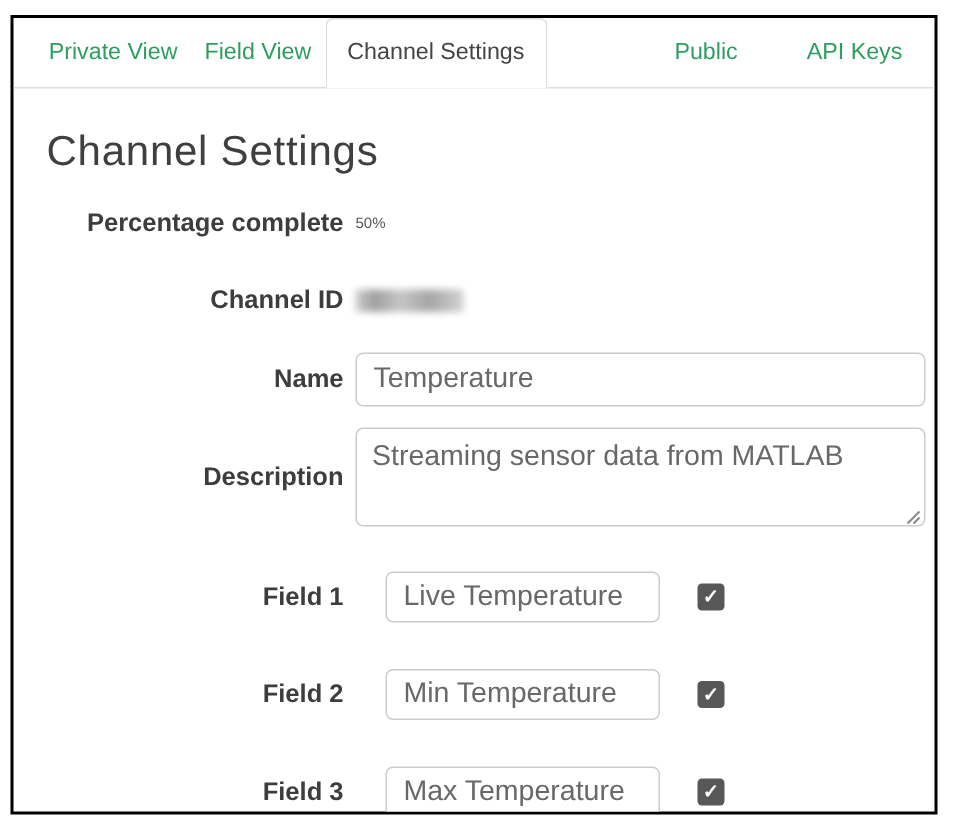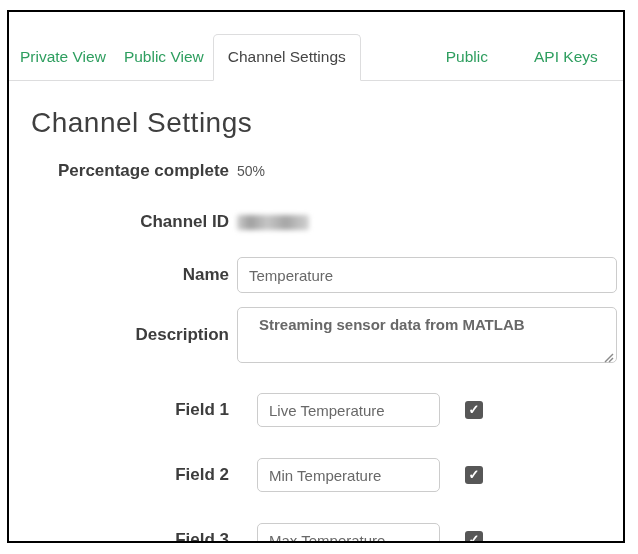--- a/index.html
+++ b/index.html
@@ -14,21 +14,22 @@
     width: 618px; height: 533px;
     border: 2px solid #000000;
     background: #ffffff;
     overflow: hidden;
   }
   
   .tabbar {
     display: flex;
     align-items: flex-end;
     border-bottom: 1px solid #ddddde;
-    padding: 22px 0 0 2px;
+    padding: 0 0 0 2px;
+    justify-content: center;
   }
   .tab {
     display: inline-block;
     padding: 13px 9px 14px 9px;
     font-size: 15.5px;
     color: #2e9e5f;
     cursor: pointer;
     white-space: nowrap;
   }
   .tab.active {
@@ -68,49 +69,48 @@
     margin-left: 8px;
     display: flex;
     align-items: center;
   }
   .row-pct  { margin-bottom: 31px; }
   .row-cid  { margin-bottom: 25px; }
   .row-name { margin-bottom: 14px; }
   .row-desc { margin-bottom: 30px; }
   .row-field { margin-bottom: 31px; gap: 20px; }
   .static-val {
-    font-size: 14px;
+    font-size: 10px;
     color: #555555;
   }
   .blur-val {
     width: 72px; height: 15px;
     margin-top: 1px;
     border-radius: 2px;
     background: linear-gradient(90deg,#cfcfcf 0%,#9f9f9f 18%,#c6c6c6 42%,#a5a5a5 68%,#d2d2d2 100%);
     filter: blur(2.5px);
   }
   input.txt, textarea.txt {
     font-family: "Liberation Sans", sans-serif;
-    font-size: 15px;
+    font-size: 19px;
     color: #686868;
     border: 1px solid #cccccc;
     border-radius: 5px;
     padding: 0 11px;
     outline: none;
     background: #ffffff;
   }
   input.txt-wide { width: 380px; height: 36px; }
   .ta-wrap { position: relative; }
   textarea.txt {
-    width: 380px; height: 56px;
-    padding: 7px 21px;
+    width: 380px; height: 66px;
+    padding: 7px 10px;
     resize: none;
     line-height: 1.3;
     display: block;
-    font-weight: bold;
   }
   .resize-handle {
     position: absolute;
     right: 3px; bottom: 3px;
     width: 11px; height: 11px;
     pointer-events: none;
   }
   input.txt-field { width: 183px; height: 34px; }
   .cbx {
     width: 18px; height: 18px;
@@ -126,21 +126,21 @@
     user-select: none;
   }
 </style>
 </head>
 <body>
 
 <div class="frame">
 
   <nav class="tabbar">
     <a class="tab">Private View</a>
-    <a class="tab">Public View</a>
+    <a class="tab">Field View</a>
     <a class="tab active">Channel Settings</a>
     <a class="tab gap-large">Public</a>
     <a class="tab gap-small">API Keys</a>
   </nav>
 
   <div class="content">
 
     <h1 class="page-title">Channel Settings</h1>
 
     <div class="row row-pct">

